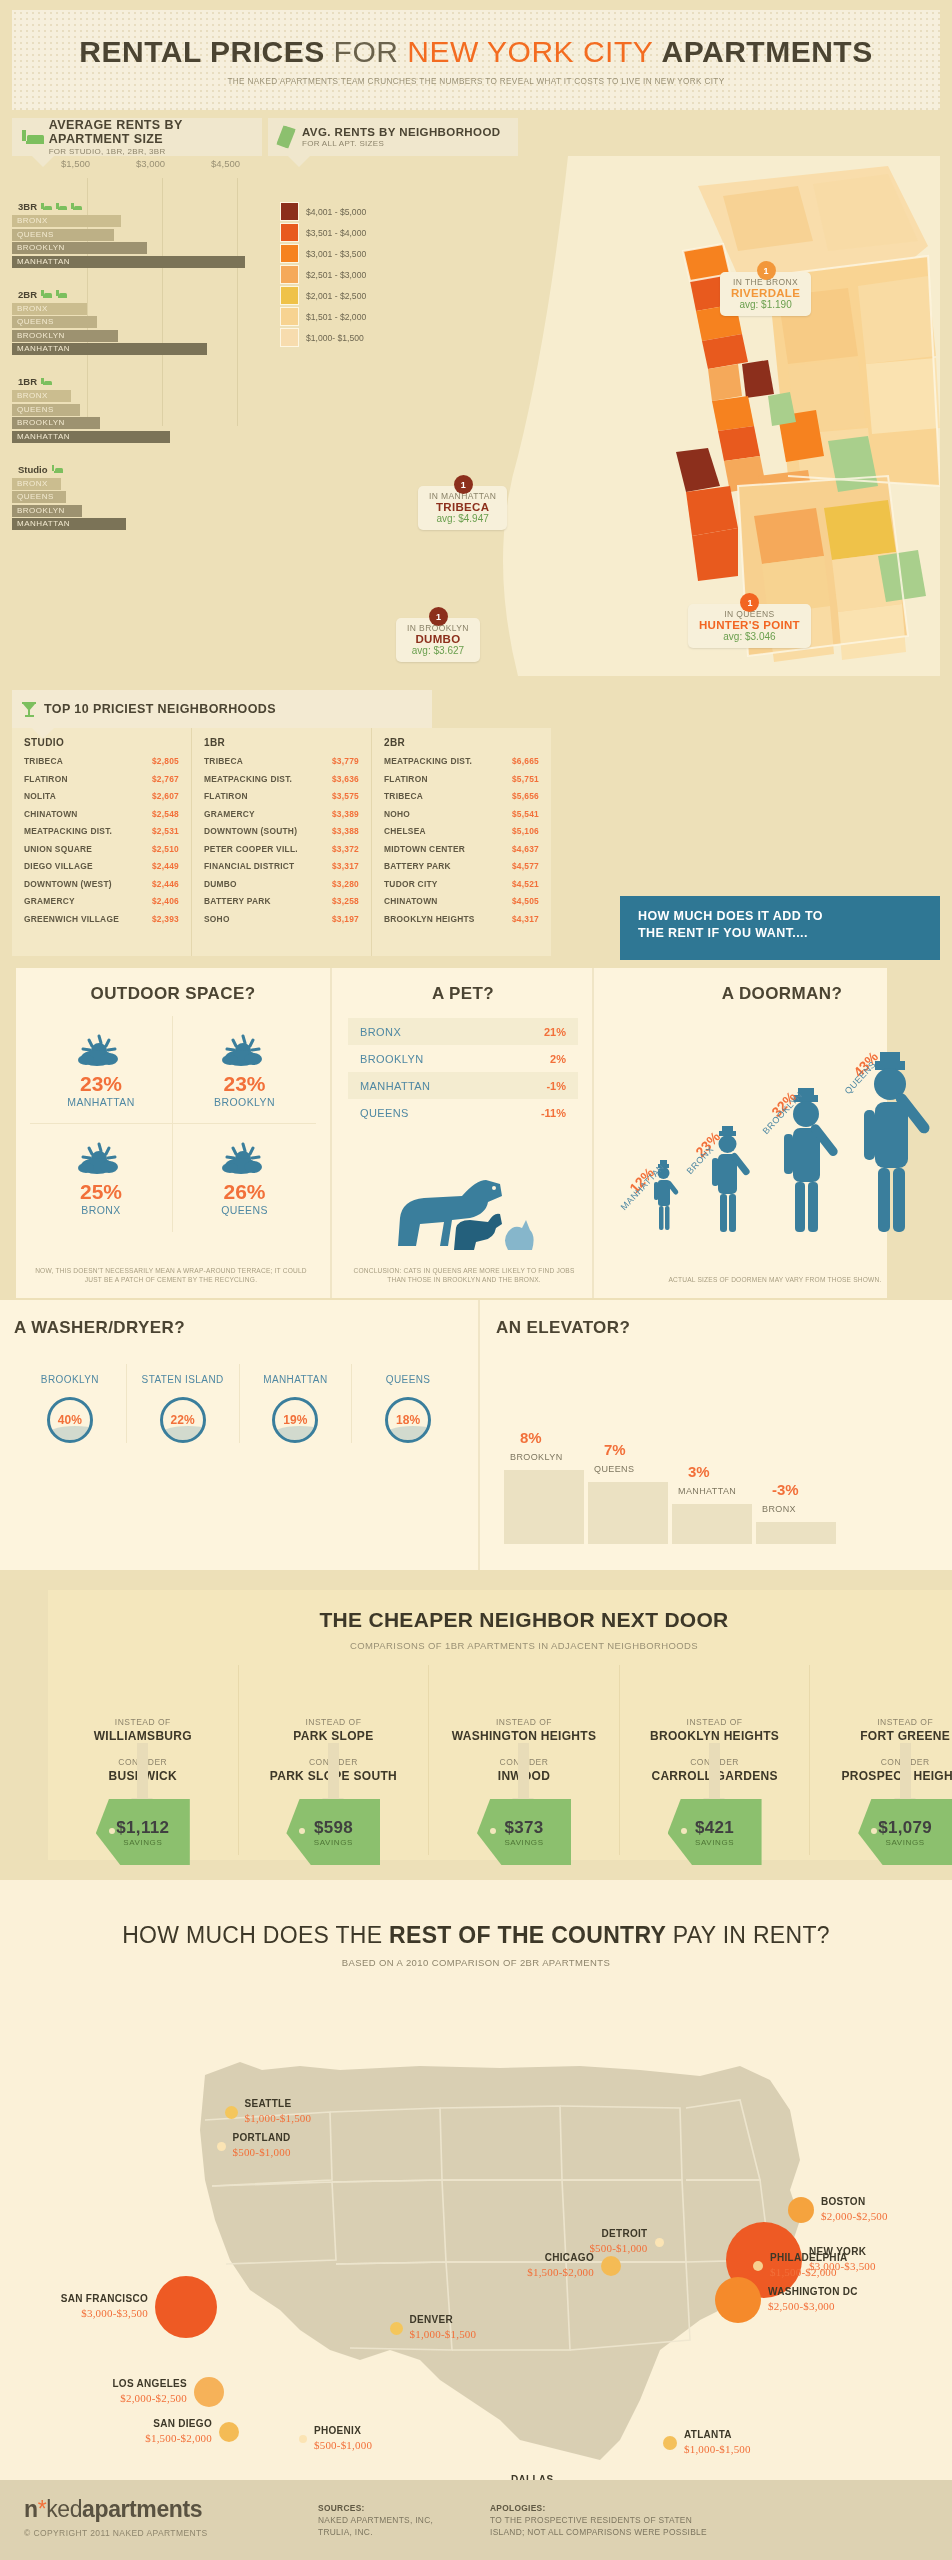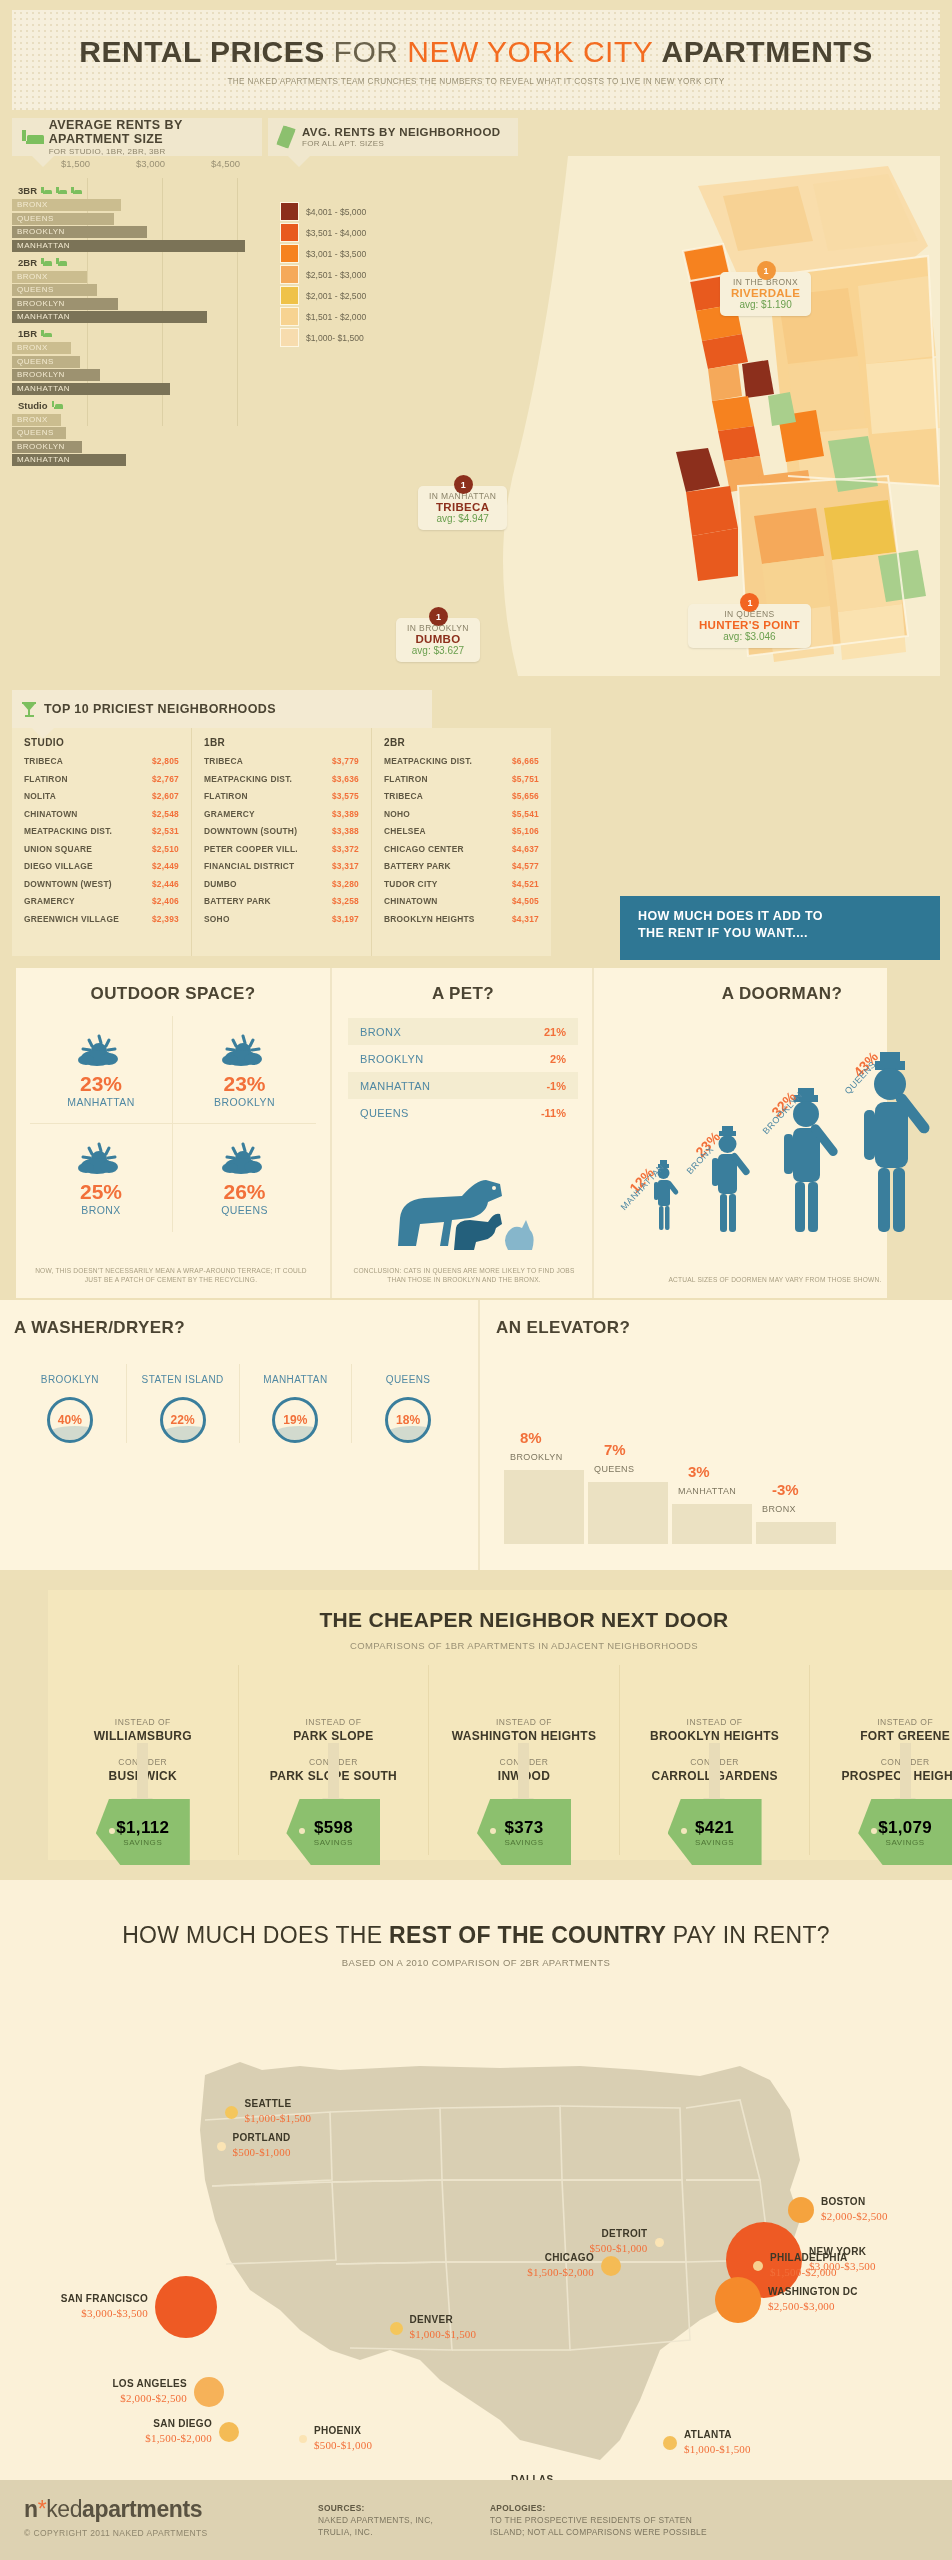--- a/index.html
+++ b/index.html
@@ -33,21 +33,21 @@
   .panel-hd .ttl { font-size:12.5px; font-weight:bold; color:#4b4432; letter-spacing:.4px; }
   .panel-hd .sub { font-size:8px; color:#8e856c; letter-spacing:.3px; margin-top:1px;}
   .notch { position:absolute; left:20px; bottom:-11px; width:0;height:0;
            border-left:11px solid transparent; border-right:11px solid transparent; border-top:11px solid #f0e7cd; }
 
   
   .barpanel { position:absolute; left:12px; top:118px; width:250px; height:310px; }
   .barbody { position:relative; height:272px; padding-top:4px;}
   .axis-lbl { position:absolute; font-size:9.5px; color:#9a9175; top:2px; }
   .gridline { position:absolute; top:22px; bottom:2px; width:1px; background:#ddd0a5; }
-  .grp { margin-top:2px;text-align:right; }
+  .grp { margin-top:18px;text-align:right; }
   .grp-hd { display:flex; align-items:center; gap:4px; padding-left:6px; height:17px; }
   .grp-hd .gl { font-size:9.5px; font-weight:bold; color:#4b4432; }
   .bedicon { width:11px; height:8px; position:relative; }
   .bedicon i { position:absolute; background:#7cbf5e; }
   .bedicon .bk { left:0; top:0px; width:2.5px; height:6px; }
   .bedicon .mt { left:3px; top:3px; width:8px; height:3px; border-radius:1.5px 1.5px 0 0;}
   .bedicon .lg { left:2px; top:6px; width:9px; height:1.5px; }
   .bar { height:12px; margin-bottom:1.5px; position:relative; }
   .bar span { position:absolute; left:5px; top:1px; font-size:8px; letter-spacing:.5px; color:#f3ead0; }
 
@@ -129,21 +129,21 @@
   .cn-col + .cn-col { border-left:1px solid #e8d9ab; }
   .cn-sm { font-size:8.5px; color:#8e856c; letter-spacing:.5px; }
   .cn-bg { font-size:12px; font-weight:bold; color:#3d3828; letter-spacing:.3px; margin-top:2px;}
   .arrow { position:absolute; left:50%; margin-left:-5.5px; top:78px; width:11px; height:56px; background:#e8dcb8; }
   .arrow:after { content:""; position:absolute; left:-6px; bottom:-11px; width:0;height:0;
                  border-left:11.5px solid transparent;border-right:11.5px solid transparent;border-top:12px solid #e8dcb8;}
   .tag { position:relative; width:94px; height:66px; margin:16px auto 0; background:#8cc06e;
          clip-path:polygon(14% 0,100% 0,100% 100%,26% 100%,0 52%);
          display:flex;flex-direction:column;align-items:center;justify-content:center; }
   .tag .dot { position:absolute; left:13px; top:29px; width:6px;height:6px;border-radius:50%;background:#f4e7bd;}
-  .tag .amt { font-size:17px; font-weight:bold; color:#000000; letter-spacing:.3px;}
+  .tag .amt { font-size:17px; font-weight:bold; color:#404040; letter-spacing:.3px;}
   .tag .sv { font-size:8px; color:#4e7535; letter-spacing:.6px; }
 
   
   .us { position:absolute; left:0; top:1880px; width:952px; height:600px; background:#fbf1d8; }
   .us-t { text-align:center; padding-top:42px; font-size:23px; letter-spacing:.3px; color:#3d3828;}
   .us-t b { font-weight:bold; } .us-t span{font-weight:normal;}
   .us-s { text-align:center; font-size:9.5px; color:#8e856c; letter-spacing:.4px; margin-top:8px;}
   .usmap { position:absolute; left:0; top:0; width:952px; height:600px; }
   .city { position:absolute; }
   .city .dot { position:absolute; border-radius:50%; }
@@ -541,21 +541,21 @@
             </div>
             <div class="trow">
               <span class="nm">NOHO</span>
               <span class="pr">$5,541</span>
             </div>
             <div class="trow">
               <span class="nm">CHELSEA</span>
               <span class="pr">$5,106</span>
             </div>
             <div class="trow">
-              <span class="nm">CHICAGO CENTER</span>
+              <span class="nm">MIDTOWN CENTER</span>
               <span class="pr">$4,637</span>
             </div>
             <div class="trow">
               <span class="nm">BATTERY PARK</span>
               <span class="pr">$4,577</span>
             </div>
             <div class="trow">
               <span class="nm">TUDOR CITY</span>
               <span class="pr">$4,521</span>
             </div>

